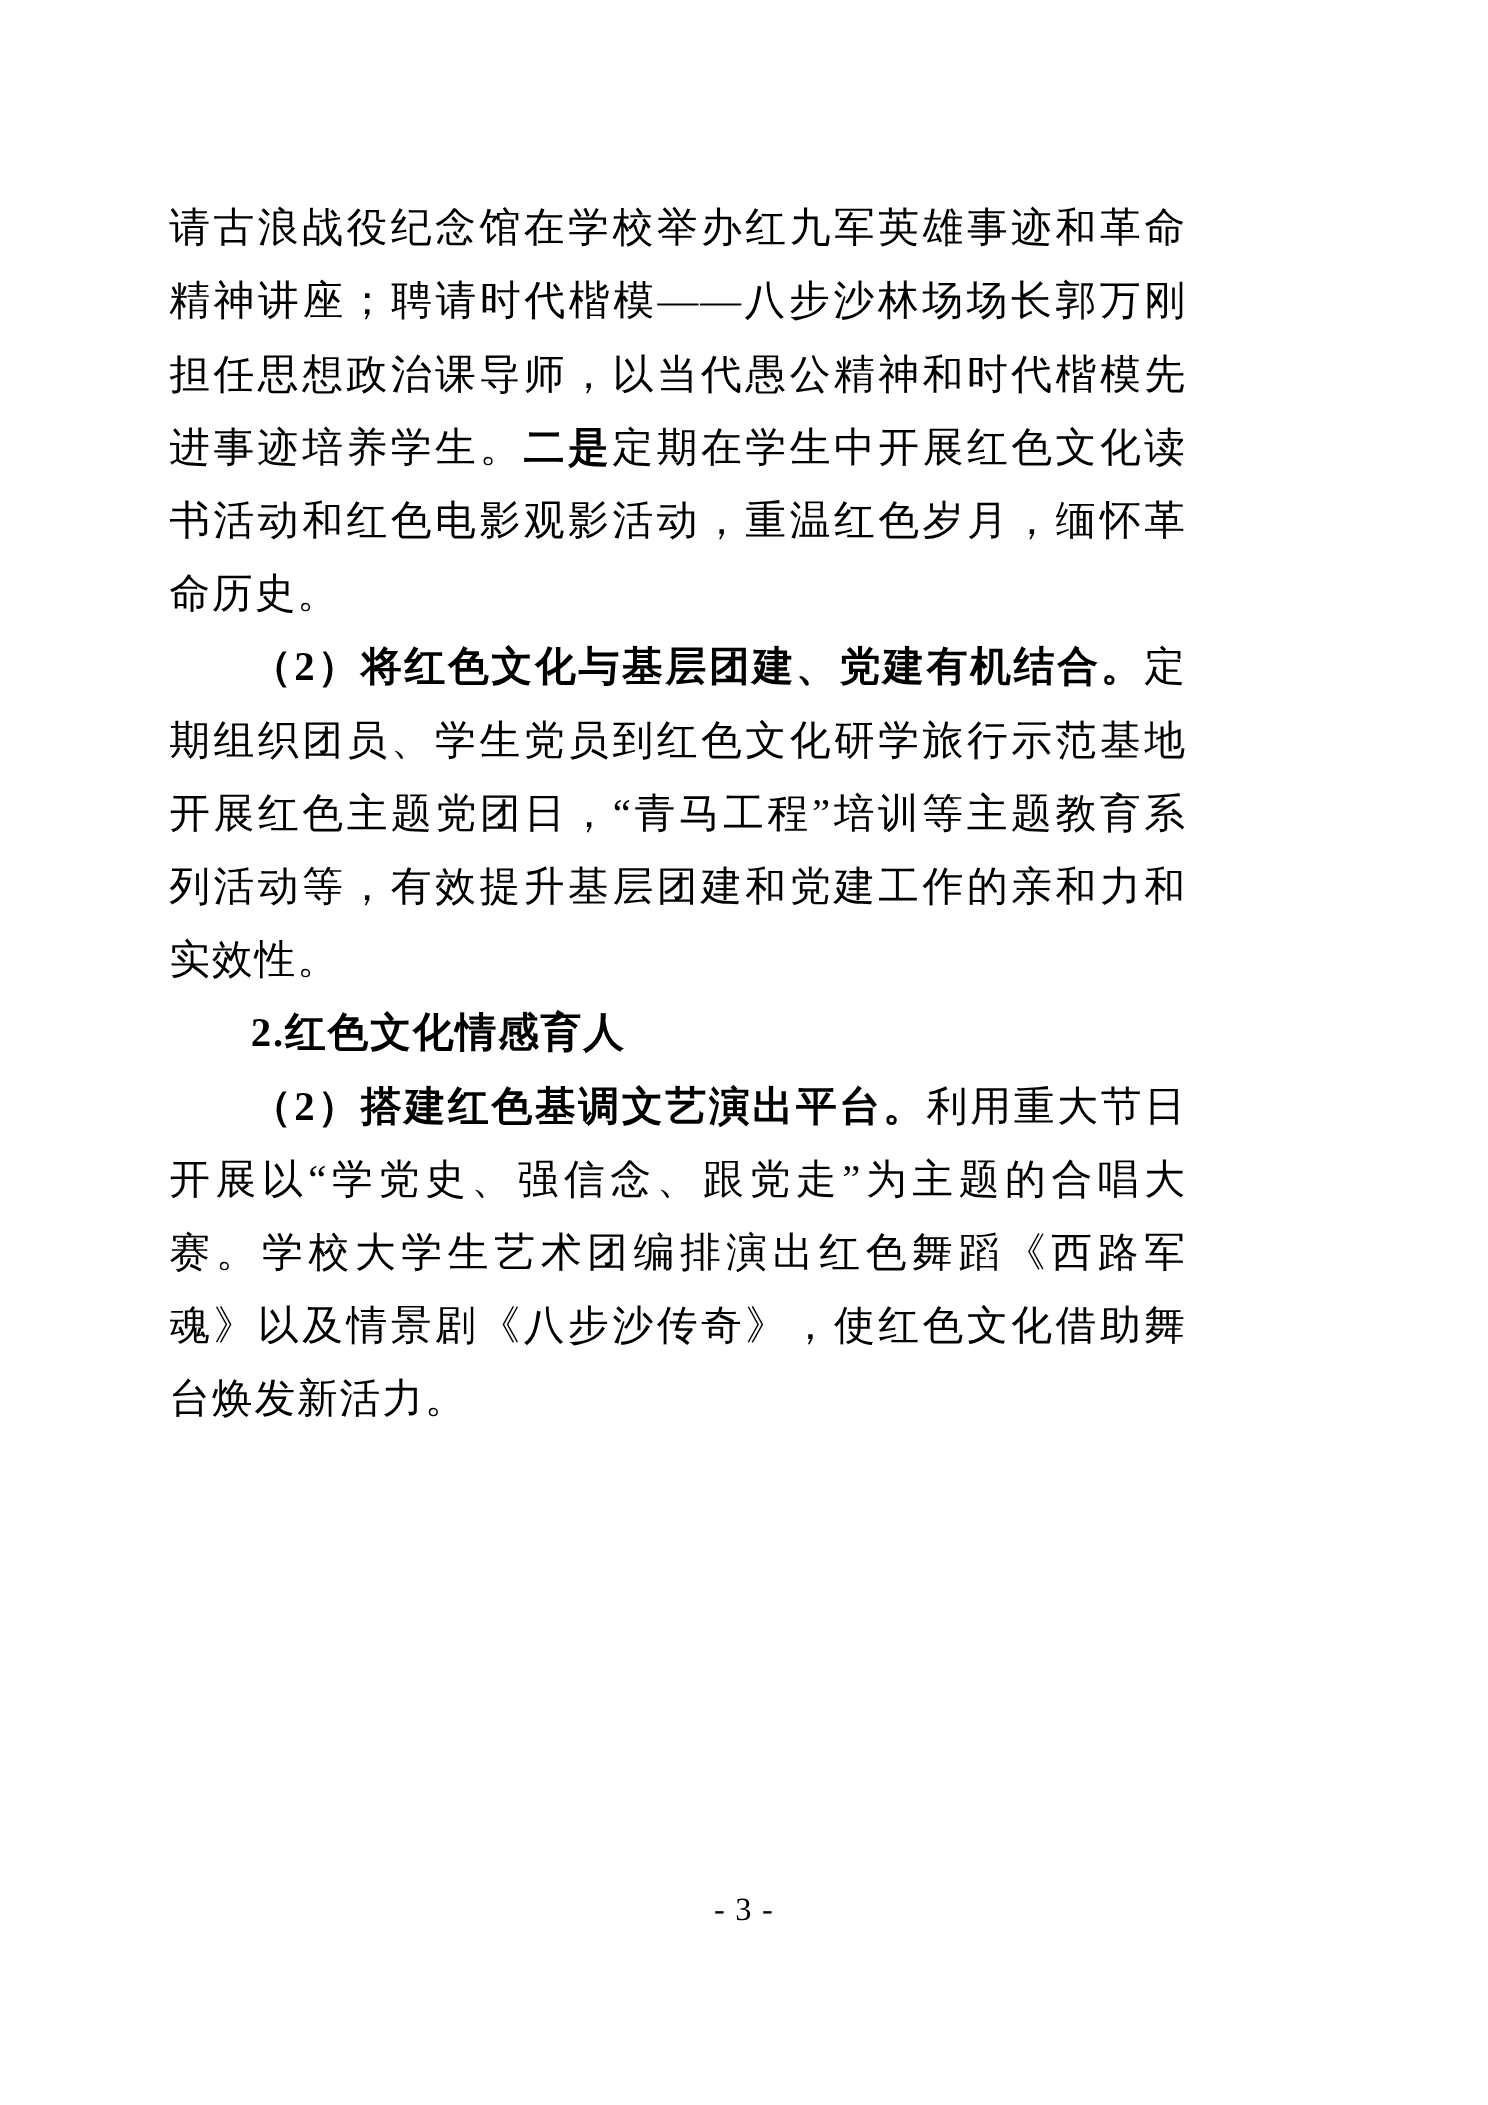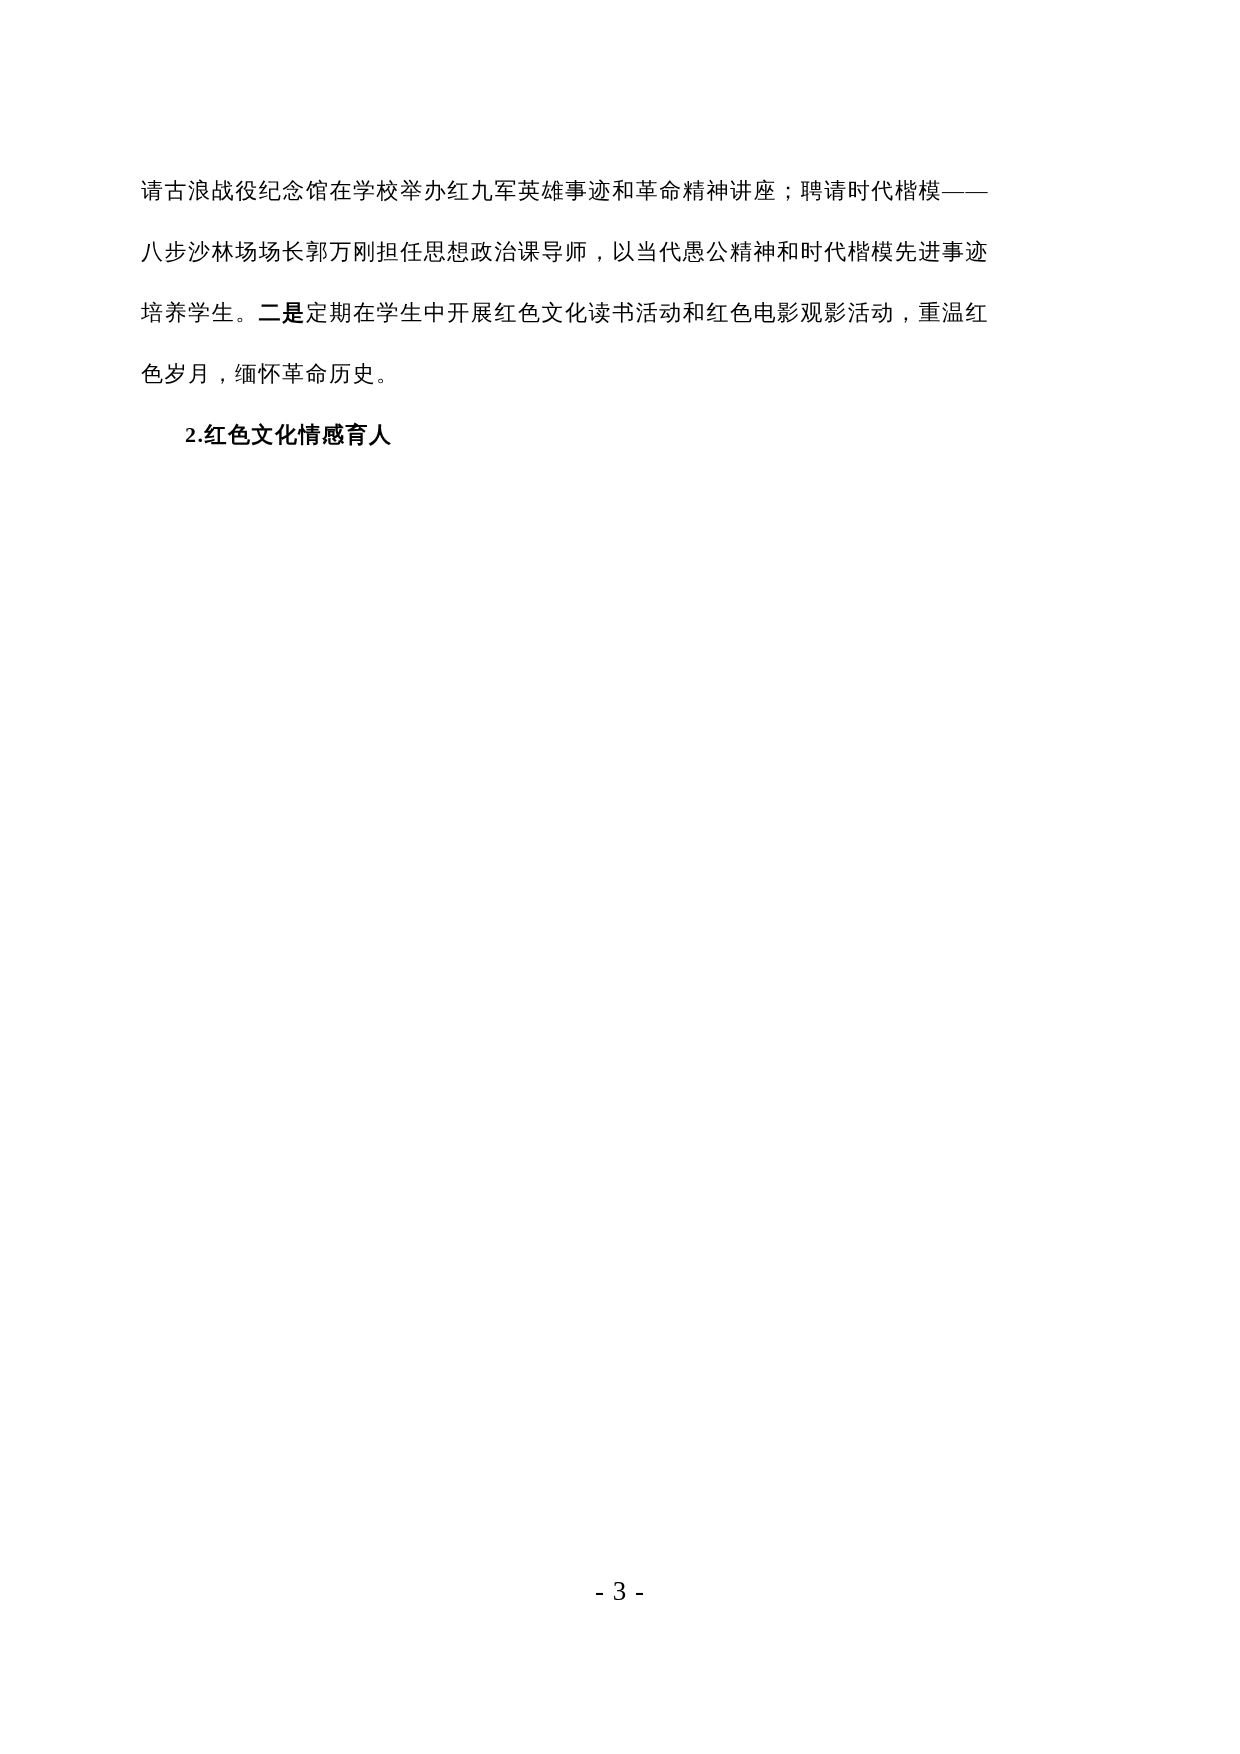--- a/index.html
+++ b/index.html
@@ -14,21 +14,21 @@
     background: #ffffff;
     overflow: hidden;
     font-family: "Liberation Serif", "DejaVu Serif", serif;
     color: #000000;
   }
   .doc-body {
     position: absolute;
     left: 141px;
     top: 160px;
     width: 848px;
-    font-size: 22px;
+    font-size: 34px;
     line-height: 61px;
     letter-spacing: 1.5px;
     text-align: justify;
     text-justify: inter-character;
     word-break: break-all;
     overflow-wrap: anywhere;
   }
   .para {
     margin: 0;
     padding: 0;
@@ -49,18 +49,20 @@
     letter-spacing: 1px;
     color: #000000;
   }
 </style>
 </head>
 <body>
 
 <div class="page">
   <div class="doc-body" id="doc-body">
       <p class="para"><span>请古浪战役纪念馆在学校举办红九军英雄事迹和革命精神讲座；聘请时代楷模——八步沙林场场长郭万刚担任思想政治课导师，以当代愚公精神和时代楷模先进事迹培养学生。</span><b>二是</b><span>定期在学生中开展红色文化读书活动和红色电影观影活动，重温红色岁月，缅怀革命历史。</span></p>
+      <p class="para indent"><b>（2）将红色文化与基层团建、党建有机结合。</b><span>定期组织团员、学生党员到红色文化研学旅行示范基地开展红色主题党团日，“青马工程”培训等主题教育系列活动等，有效提升基层团建和党建工作的亲和力和实效性。</span></p>
       <p class="para indent"><b>2.红色文化情感育人</b></p>
+      <p class="para indent"><b>（2）搭建红色基调文艺演出平台。</b><span>利用重大节日开展以“学党史、强信念、跟党走”为主题的合唱大赛。学校大学生艺术团编排演出红色舞蹈《西路军魂》以及情景剧《八步沙传奇》，使红色文化借助舞台焕发新活力。</span></p>
     </div>
   <div class="footer">
     <span>- 3 -</span>
   </div>
 </div>
 
 </body></html>

